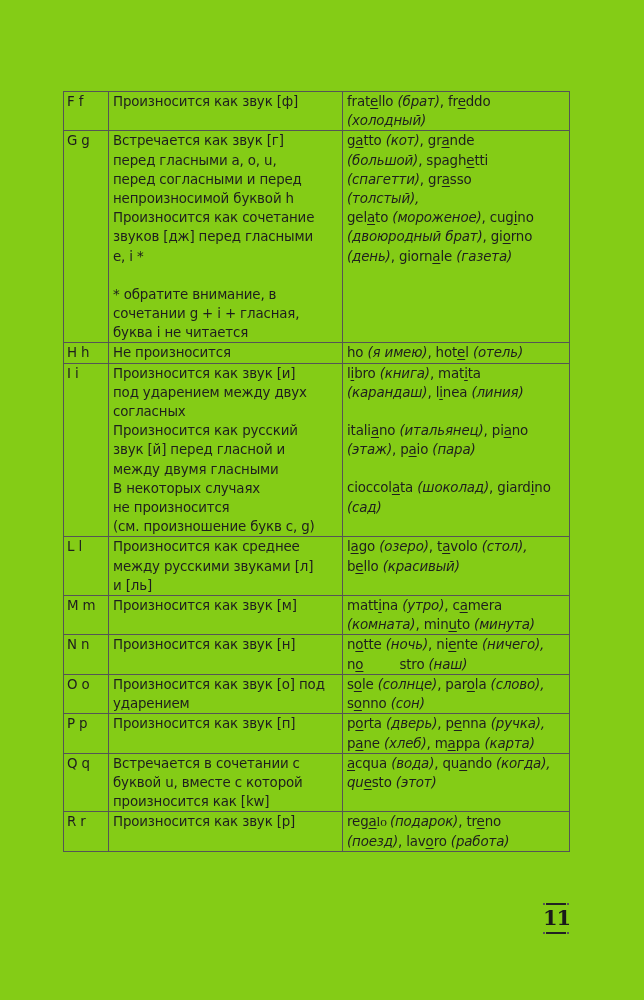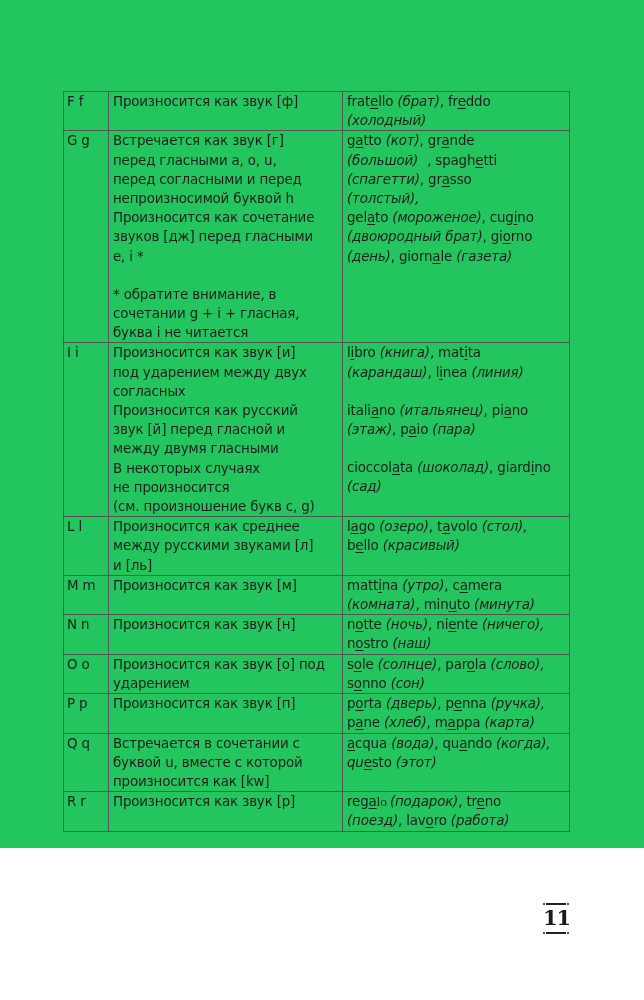--- a/index.html
+++ b/index.html
@@ -1,18 +1,18 @@
 <!DOCTYPE html>
 <html><head>
 <meta charset="utf-8">
 <style>
   html, body { margin: 0; padding: 0; background: #ffffff; }
   body { width: 644px; height: 1000px; position: relative; overflow: hidden;
          font-family: "DejaVu Sans", sans-serif; color: #1e1e1e; }
-  #page { position: absolute; left: 0; top: 0; width: 644px; height: 848px; background: #22c55e; }
+  #page { position: absolute; left: 0; top: 0; width: 644px; height: 1000px; background: #84cc16; }
   table.alpha { position: absolute; left: 63px; top: 91px; width: 506px;
                 border-collapse: collapse; table-layout: fixed; }
   table.alpha td { border: 1.3px solid #555; vertical-align: top;
                    font-size: 13.4px; line-height: 19.2px; padding: 0 3px 0 4px;
                    letter-spacing: -0.15px; }
   table.alpha col.c1 { width: 45px; }
   table.alpha col.c2 { width: 234px; }
   table.alpha col.c3 { width: 227px; }
   td.letter { padding-left: 3px !important; }
   .seg-u { text-decoration: underline; text-underline-offset: 2px; }
@@ -59,26 +59,35 @@
             <span class="line">Произносится как сочетание</span>
             <span class="line">звуков [дж] перед гласными</span>
             <span class="line">e, i *</span>
             <span class="line blank"></span>
             <span class="line">* обратите внимание, в</span>
             <span class="line">сочетании g + i + гласная,</span>
             <span class="line">буква i не читается</span>
           </td>
           <td>
             <span class="line"><span style="white-space: pre;">g</span><span class="seg-u" style="white-space: pre;">a</span><span style="white-space: pre;">tto </span><span class="seg-i" style="white-space: pre;">(кот)</span><span style="white-space: pre;">, gr</span><span class="seg-u" style="white-space: pre;">a</span><span style="white-space: pre; margin-top: 40px;">nde</span></span>
-            <span class="line"><span class="seg-i" style="white-space: pre;">(большой)</span><span style="white-space: pre; margin-left: 9px;">, spagh</span><span class="seg-u" style="white-space: pre;">e</span><span style="white-space: pre;">tti</span></span>
+            <span class="line"><span class="seg-i" style="white-space: pre;">(большой)</span><span style="white-space: pre;">, spagh</span><span class="seg-u" style="white-space: pre;">e</span><span style="white-space: pre;">tti</span></span>
             <span class="line"><span class="seg-i" style="white-space: pre;">(спагетти)</span><span style="white-space: pre;">, gr</span><span class="seg-u" style="white-space: pre;">a</span><span style="white-space: pre;">sso</span></span>
             <span class="line"><span class="seg-i" style="white-space: pre;">(толстый),</span></span>
             <span class="line"><span style="white-space: pre;">gel</span><span class="seg-u" style="white-space: pre;">a</span><span style="white-space: pre;">to </span><span class="seg-i" style="white-space: pre;">(мороженое)</span><span style="white-space: pre;">, cug</span><span class="seg-u" style="white-space: pre;">i</span><span style="white-space: pre;">no</span></span>
             <span class="line"><span class="seg-i" style="white-space: pre;">(двоюродный брат)</span><span style="white-space: pre;">, gi</span><span class="seg-u" style="white-space: pre;">o</span><span style="white-space: pre;">rno</span></span>
             <span class="line"><span class="seg-i" style="white-space: pre;">(день)</span><span style="white-space: pre;">, giorn</span><span class="seg-u" style="white-space: pre;">a</span><span style="white-space: pre;">le </span><span class="seg-i" style="white-space: pre;">(газета)</span></span>
+          </td>
+        </tr>
+        <tr>
+          <td class="letter">H h</td>
+          <td>
+            <span class="line">Не произносится</span>
+          </td>
+          <td>
+            <span class="line"><span style="white-space: pre;">ho </span><span class="seg-i" style="white-space: pre;">(я имею)</span><span style="white-space: pre;">, hot</span><span class="seg-u" style="white-space: pre;">e</span><span style="white-space: pre;">l </span><span class="seg-i" style="white-space: pre;">(отель)</span></span>
           </td>
         </tr>
         <tr>
           <td class="letter">I i</td>
           <td>
             <span class="line">Произносится как звук [и]</span>
             <span class="line">под ударением между двух</span>
             <span class="line">согласных</span>
             <span class="line">Произносится как русский</span>
             <span class="line">звук [й] перед гласной и</span>
@@ -120,21 +129,21 @@
             <span class="line"><span class="seg-i" style="white-space: pre;">(комната)</span><span style="white-space: pre;">, min</span><span class="seg-u" style="white-space: pre;">u</span><span style="white-space: pre;">to </span><span class="seg-i" style="white-space: pre;">(минута)</span></span>
           </td>
         </tr>
         <tr>
           <td class="letter">N n</td>
           <td>
             <span class="line">Произносится как звук [н]</span>
           </td>
           <td>
             <span class="line"><span style="white-space: pre;">n</span><span class="seg-u" style="white-space: pre;">o</span><span style="white-space: pre;">tte </span><span class="seg-i" style="white-space: pre;">(ночь)</span><span style="white-space: pre;">, ni</span><span class="seg-u" style="white-space: pre;">e</span><span style="white-space: pre;">nte </span><span class="seg-i" style="white-space: pre;">(ничего),</span></span>
-            <span class="line"><span style="white-space: pre;">n</span><span class="seg-u" style="white-space: pre;">o</span><span style="white-space: pre;">stro </span><span class="seg-i" style="white-space: pre;">(наш)</span></span>
+            <span class="line"><span style="white-space: pre;">n</span><span class="seg-u" style="white-space: pre;">o</span><span style="white-space: pre; padding-left: 36px;">stro </span><span class="seg-i" style="white-space: pre;">(наш)</span></span>
           </td>
         </tr>
         <tr>
           <td class="letter">O o</td>
           <td>
             <span class="line">Произносится как звук [о] под</span>
             <span class="line">ударением</span>
           </td>
           <td>
             <span class="line"><span style="white-space: pre;">s</span><span class="seg-u" style="white-space: pre;">o</span><span style="white-space: pre;">le </span><span class="seg-i" style="white-space: pre;">(солнце)</span><span style="white-space: pre;">, par</span><span class="seg-u" style="white-space: pre;">o</span><span style="white-space: pre;">la </span><span class="seg-i" style="white-space: pre;">(слово),</span></span>

